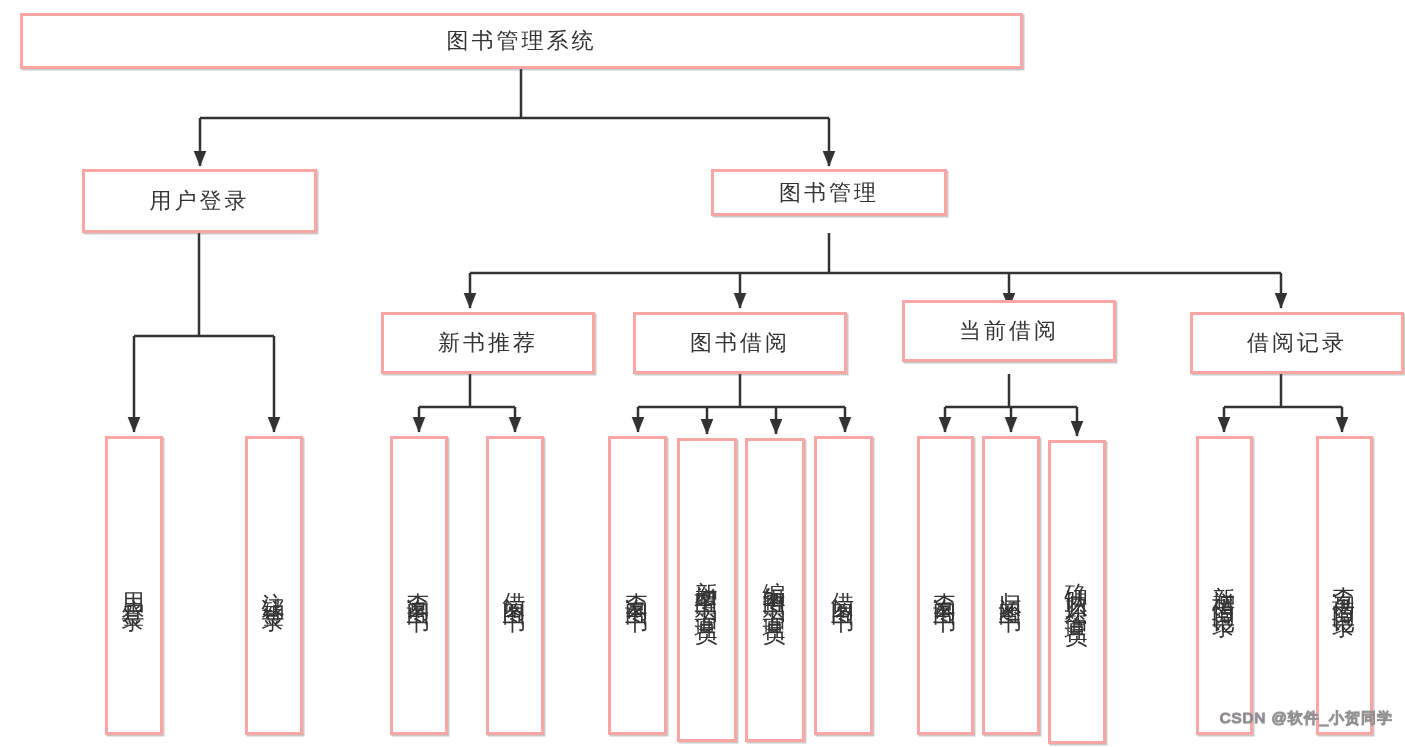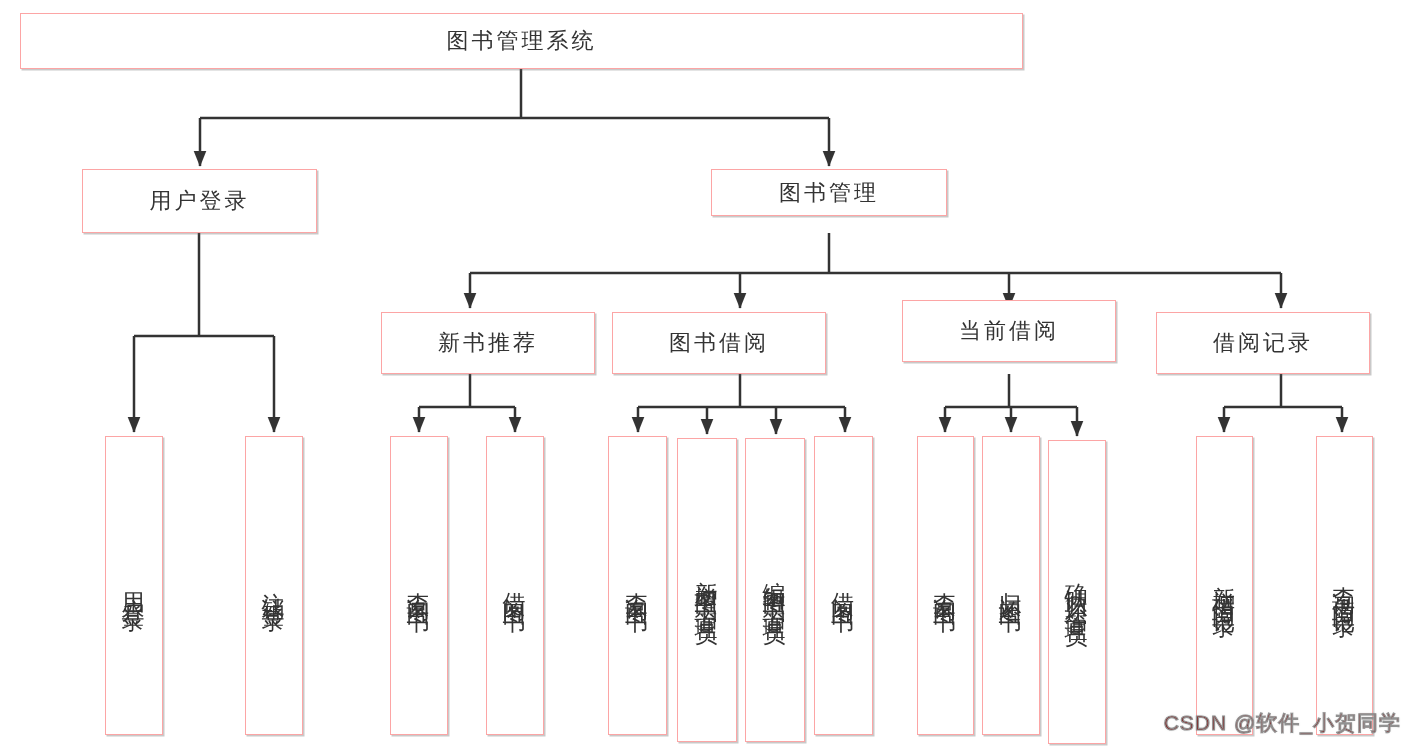--- a/index.html
+++ b/index.html
@@ -17,21 +17,21 @@
     width: 1405px; height: 747px;
   }
   .wire {
     stroke: #333333;
     stroke-width: 2.5;
     fill: none;
   }
   .box {
     position: absolute;
     box-sizing: border-box;
-    border: 1px solid #fca5a5;
+    border: 3px solid #fca5a5;
     background: #ffffff;
     display: flex;
     align-items: center;
     justify-content: center;
     color: #333333;
     box-shadow: 1.5px 1.5px 0 rgba(100,100,100,0.35);
   }
   .hbox span {
     font-size: 22px;
     letter-spacing: 3px;
@@ -40,25 +40,25 @@
   }
   .vbox span {
     writing-mode: vertical-rl;
     text-orientation: mixed;
     font-size: 23px;
     letter-spacing: 6px;
     color: #333333;
   }
   .watermark {
     position: absolute;
-    right: 4px;
+    right: 12px;
     top: 709px;
-    font-size: 21px;
+    font-size: 15px;
     letter-spacing: 1px;
-    color: #7f1d1d;
+    color: #a21caf;
     -webkit-text-stroke: 1.2px #919191;
     text-shadow: 0 0 2px rgba(140,140,140,0.6);
     white-space: nowrap;
   }
 </style>
 </head>
 <body>
 
 <div class="stage">
 
@@ -117,27 +117,27 @@
   <div class="box hbox" style="left:82px;top:169px;width:235px;height:64px">
     <span>用户登录</span>
   </div>
   <div class="box hbox" style="left:711px;top:169px;width:236px;height:47px">
     <span>图书管理</span>
   </div>
 
   <div class="box hbox" style="left:381px;top:312px;width:214px;height:62px">
     <span>新书推荐</span>
   </div>
-  <div class="box hbox" style="left:612px;top:312px;width:214px;height:62px">
+  <div class="box hbox" style="left:633px;top:312px;width:214px;height:62px">
     <span>图书借阅</span>
   </div>
   <div class="box hbox" style="left:902px;top:300px;width:214px;height:62px">
     <span>当前借阅</span>
   </div>
-  <div class="box hbox" style="left:1156px;top:312px;width:214px;height:62px">
+  <div class="box hbox" style="left:1190px;top:312px;width:214px;height:62px">
     <span>借阅记录</span>
   </div>
 
   <div class="box vbox" style="left:105px;top:436px;width:58px;height:299px">
     <span>用户登录</span>
   </div>
   <div class="box vbox" style="left:245px;top:436px;width:58px;height:299px">
     <span>注销登录</span>
   </div>
 

